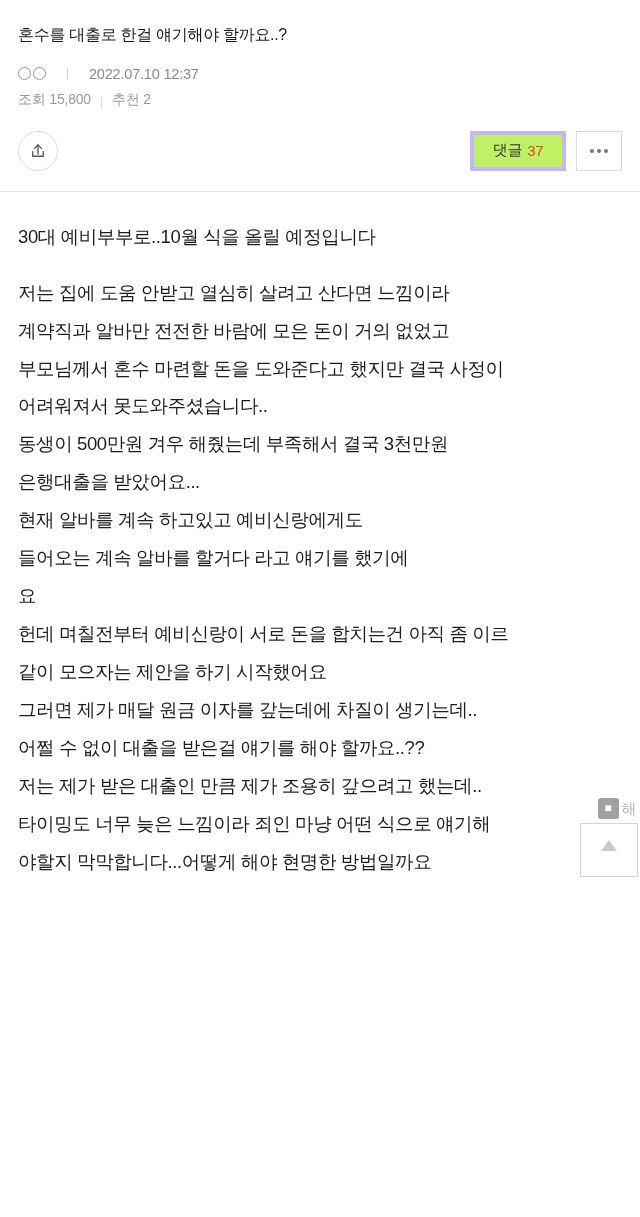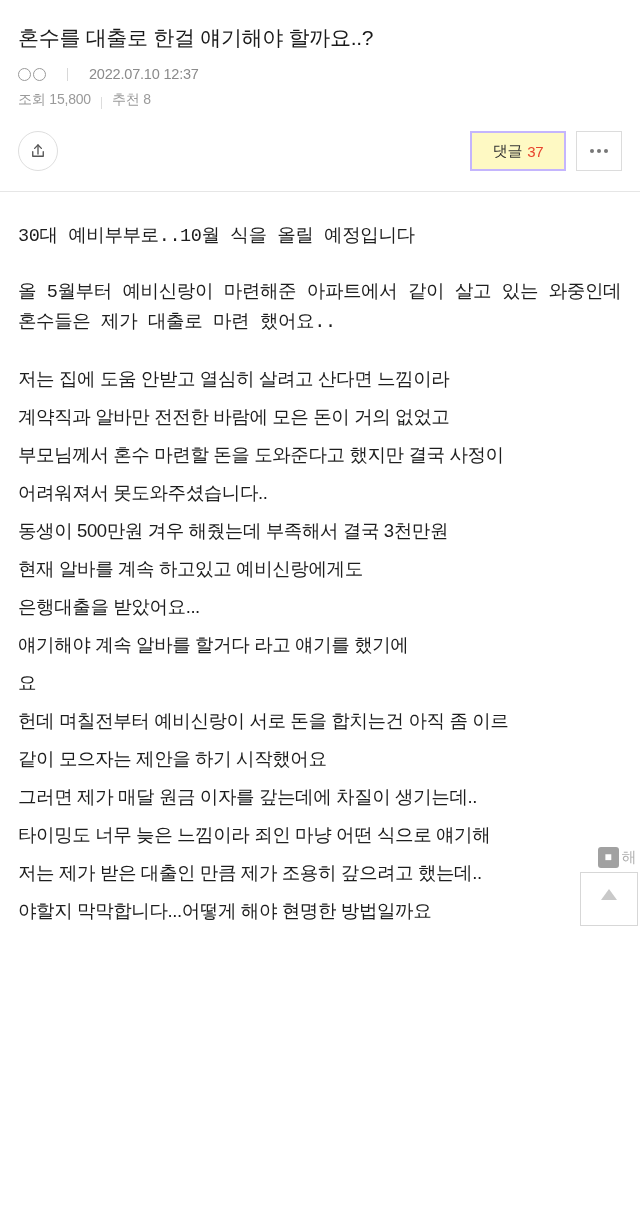--- a/index.html
+++ b/index.html
@@ -22,25 +22,25 @@
     position: relative;
     background: #ffffff;
     box-sizing: border-box;
   }
 
   
   .article-head {
     padding: 18px 18px 0 18px;
   }
   .article-title {
-    font-size: 21px;
+    font-size: 16px;
     line-height: 1.35;
     font-weight: 400;
     color: #1a1a1a;
-    margin: 6px 0 14px 0;
+    margin: 6px 0 20px 0;
     letter-spacing: -0.3px;
   }
   .meta-row {
     display: flex;
     align-items: center;
     font-size: 14px;
     color: #8b8b8b;
     gap: 21px;
     margin-bottom: 9px;
   }
@@ -108,22 +108,22 @@
 
   .action-right {
     display: flex;
     align-items: center;
     gap: 0;
   }
   .btn-outline {
     height: 40px;
     min-width: 96px;
     padding: 0 14px;
-    border: 2px solid #c4b5fd;
-    background: #fef9c3;
+    border: 4px solid #c4b5fd;
+    background: #bef264;
     font-size: 15px;
     color: #333;
     display: flex;
     align-items: center;
     justify-content: center;
     gap: 5px;
     cursor: pointer;
     box-sizing: border-box;
     letter-spacing: -0.3px;
   }
@@ -152,21 +152,20 @@
     padding: 30px 18px 0 18px;
     font-size: 18.5px;
     line-height: 1.62;
     color: #1d1d1d;
     letter-spacing: -0.4px;
     position: relative;
   }
   .para {
     margin: 0 0 26px 0;
     white-space: pre-wrap;
-    font-family: Liberation Mono, monospace;
   }
   .line {
     margin: 0;
     padding: 0;
   }
   .block-lines .line { margin-bottom: 8px; }
 
   
   .wm {
     position: absolute;
@@ -231,21 +230,21 @@
         <span class="circle-glyph"></span>
         <span class="circle-glyph"></span>
       </span>
       <span class="meta-divider"></span>
       <span class="meta-date">2022.07.10 12:37</span>
     </div>
 
     <div class="stats-row">
       <span>조회 15,800</span>
       <span class="stats-divider"></span>
-      <span>추천 8</span>
+      <span>추천 2</span>
     </div>
   </div>
 
   <div class="action-bar">
     <div class="share-button">
       <svg width="18" height="18" viewBox="0 0 24 24" fill="none" stroke="#555" stroke-width="1.8" stroke-linecap="round" stroke-linejoin="round">
         <path d="M12 16V4"></path>
         <path d="M7.5 8.5L12 4l4.5 4.5"></path>
         <path d="M5 13v6h14v-6"></path>
       </svg>
@@ -259,37 +258,37 @@
       <div class="more-button">
         <span class="dot"></span>
         <span class="dot"></span>
         <span class="dot"></span>
       </div>
     </div>
   </div>
 
   <div class="article-body">
     <p class="para">30대 예비부부로..10월 식을 올릴 예정입니다</p>
-    <p class="para">올 5월부터 예비신랑이 마련해준 아파트에서 같이 살고 있는 와중인데 혼수들은 제가 대출로 마련 했어요..</p>
 
     <div class="block-lines">
       <p class="line">저는 집에 도움 안받고 열심히 살려고 산다면 느낌이라</p>
       <p class="line">계약직과 알바만 전전한 바람에 모은 돈이 거의 없었고</p>
       <p class="line">부모님께서 혼수 마련할 돈을 도와준다고 했지만 결국 사정이</p>
       <p class="line">어려워져서 못도와주셨습니다..</p>
       <p class="line">동생이 500만원 겨우 해줬는데 부족해서 결국 3천만원</p>
+      <p class="line">은행대출을 받았어요...</p>
       <p class="line">현재 알바를 계속 하고있고 예비신랑에게도</p>
-      <p class="line">은행대출을 받았어요...</p>
-      <p class="line">얘기해야 계속 알바를 할거다 라고 얘기를 했기에</p>
+      <p class="line">들어오는 계속 알바를 할거다 라고 얘기를 했기에</p>
       <p class="line">요</p>
       <p class="line">헌데 며칠전부터 예비신랑이 서로 돈을 합치는건 아직 좀 이르</p>
       <p class="line">같이 모으자는 제안을 하기 시작했어요</p>
       <p class="line">그러면 제가 매달 원금 이자를 갚는데에 차질이 생기는데..</p>
+      <p class="line">어쩔 수 없이 대출을 받은걸 얘기를 해야 할까요..??</p>
+      <p class="line">저는 제가 받은 대출인 만큼 제가 조용히 갚으려고 했는데..</p>
       <p class="line">타이밍도 너무 늦은 느낌이라 죄인 마냥 어떤 식으로 얘기해</p>
-      <p class="line">저는 제가 받은 대출인 만큼 제가 조용히 갚으려고 했는데..</p>
       <p class="line">야할지 막막합니다...어떻게 해야 현명한 방법일까요</p>
     </div>
 
     <div class="wm">
       <div class="wm-mark">
         <span class="wm-chip">■</span>
         <span class="wm-text">해</span>
       </div>
       <div class="wm-box"></div>
     </div>

